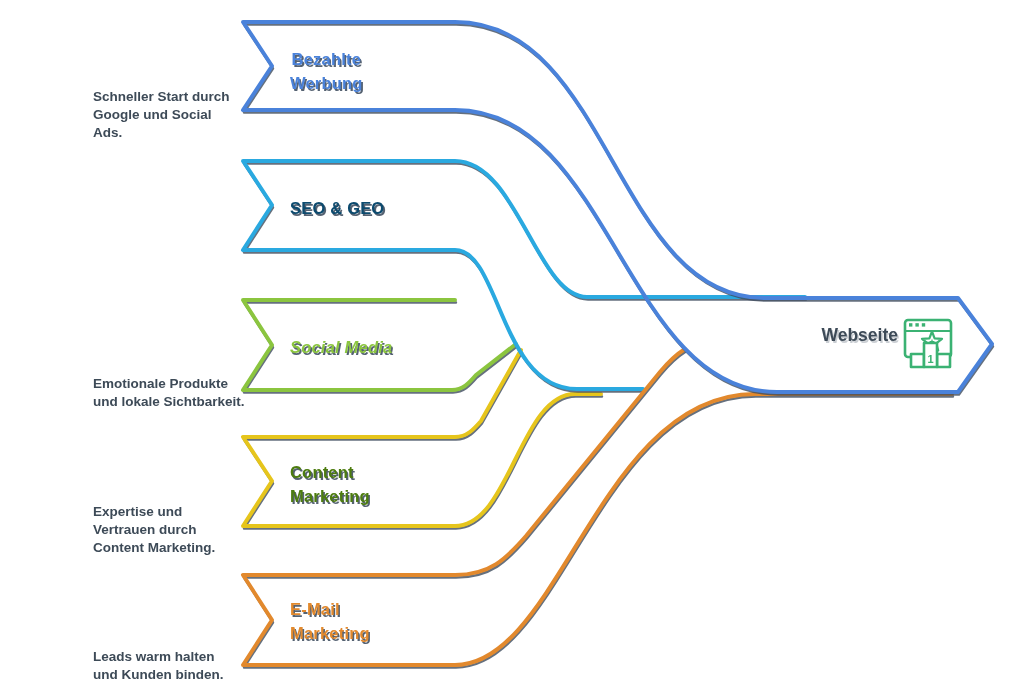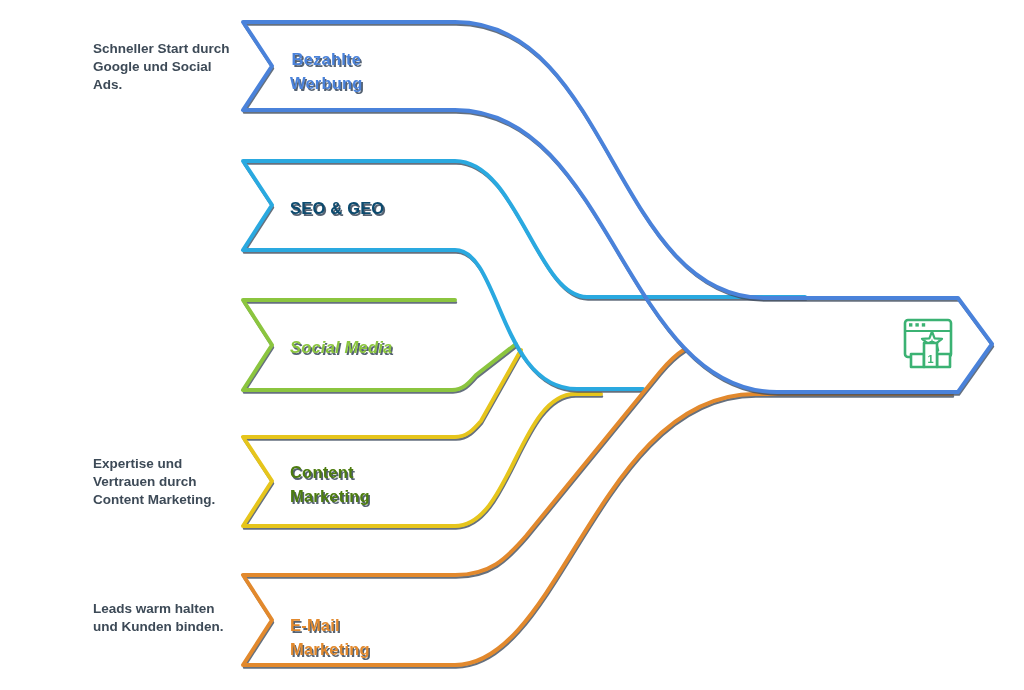--- a/index.html
+++ b/index.html
@@ -8,21 +8,21 @@
   .stage svg{position:absolute;left:0;top:0;}
   .shadow{fill:none;stroke:#3f4c5e;stroke-width:2.4;opacity:.8;transform:translate(1px,2.5px);
           stroke-linejoin:round;stroke-linecap:round;}
   .col{fill:none;stroke-width:4;stroke-linejoin:round;stroke-linecap:round;}
   .ico{fill:none;stroke-width:2.6;stroke-linejoin:round;stroke-linecap:round;}
   .ico-thin{fill:none;stroke-width:2.2;stroke-linejoin:round;}
   .icof{fill:#3bb273;stroke:none;}
   .icop{fill:#ffffff;stroke-width:2.6;stroke-linejoin:round;}
   .rank{font:700 11px "Liberation Sans",sans-serif;fill:#3bb273;stroke:none;}
   .desc{position:absolute;font:700 13.5px/18px "Liberation Sans",sans-serif;color:#3d4a57;
-        white-space:nowrap;}
+        white-space:nowrap;margin-top:48px;}
   .btitle{position:absolute;font:700 16.5px/24px "Liberation Sans",sans-serif;white-space:nowrap;
           letter-spacing:.2px;text-shadow:1.6px 1.8px 0 rgba(62,76,94,.88);}
   .c0{color:#4a82da}.c1{color:#0c4a6e}.c2{color:#8bc53f}.c3{color:#4d7c0f}.c4{color:#e2892d}
   .result-title{position:absolute;left:740px;top:324px;width:158px;text-align:right;
         font:700 17.5px/22px "Liberation Sans",sans-serif;color:#3d4a57;
         text-shadow:1.5px 1.5px 0 rgba(62,76,94,.28);}
 </style>
 </head>
 <body>
 
@@ -75,20 +75,24 @@
       <rect x="924" y="343" width="13" height="24" class="icop"></rect>
       <text x="930.5" y="362.5" text-anchor="middle" class="rank">1</text>
     </g>
   </svg>
 
   <div class="desc" style="left:93px;top:40px;">
     <div>Schneller Start durch</div>
     <div>Google und Social</div>
     <div>Ads.</div>
   </div>
+  <div class="desc" style="left:93px;top:327px;">
+    <div>Emotionale Produkte</div>
+    <div>und lokale Sichtbarkeit.</div>
+  </div>
   <div class="desc" style="left:93px;top:600px;">
     <div>Leads warm halten</div>
     <div>und Kunden binden.</div>
   </div>
   <div class="desc" style="left:93px;top:455px;">
     <div>Expertise und</div>
     <div>Vertrauen durch</div>
     <div>Content Marketing.</div>
   </div>
 
@@ -99,21 +103,22 @@
   <div class="btitle c1" style="left:290px;top:196px;">
     <div>SEO &amp; GEO</div>
   </div>
   <div class="btitle c2" style="left:290px;top:335px;font-style:italic;">
     <div>Social Media</div>
   </div>
   <div class="btitle c3" style="left:290px;top:460px;">
     <div>Content</div>
     <div>Marketing</div>
   </div>
-  <div class="btitle c4" style="left:290px;top:597px;margin-top:16px;">
+  <div class="btitle c4" style="left:290px;top:597px;">
     <div>E-Mail</div>
     <div>Marketing</div>
   </div>
 
   <div class="result-title">
+    <div>Webseite</div>
   </div>
 
 </div>
 
 </body></html>

